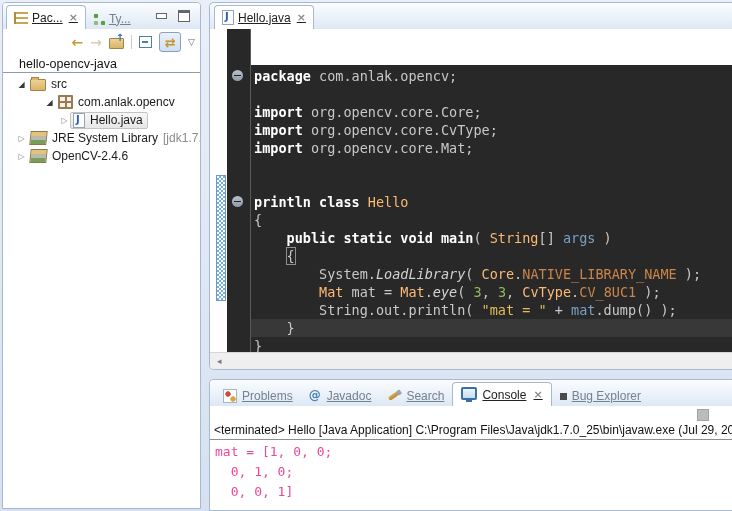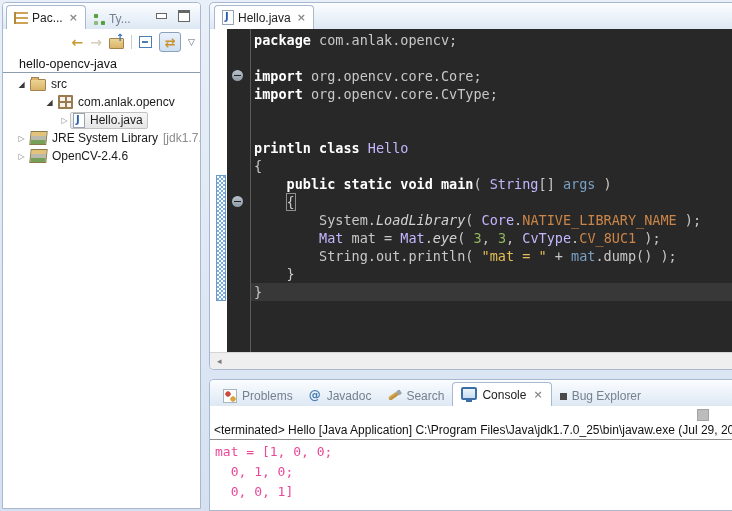--- a/index.html
+++ b/index.html
@@ -8,21 +8,21 @@
     background:linear-gradient(#e9eff8,#d5e1f1);
     font-family:"Liberation Sans",sans-serif;
     -webkit-font-smoothing:antialiased;
   }
   .panel{position:absolute;background:#fff;border:1px solid #a8b8cf;box-sizing:border-box;}
 
   
   .tabstrip{position:relative;display:flex;align-items:flex-end;
     background:linear-gradient(#fbfdff,#dde8f4);box-sizing:border-box;}
   .tab{display:flex;align-items:center;gap:4px;height:21px;padding:0 7px;
-    font-size:12px;color:#75818f;white-space:nowrap;cursor:default;}
+    font-size:12px;color:#75818f;white-space:nowrap;cursor:default;text-decoration:underline;}
   .tab.active{background:#fff;border:1px solid #a8b8cf;border-bottom:none;
     border-radius:4px 4px 0 0;color:#222;height:23px;}
   .close{font:bold 11px "DejaVu Sans",sans-serif;color:#8a8a8a;margin-left:2px;}
 
   
   .ic{display:inline-block;position:relative;flex:none;font-family:"DejaVu Sans",sans-serif;}
   .ic-package-explorer{width:12px;height:12px;border-left:2px solid #b08a3e;
     background:repeating-linear-gradient(to bottom,#cda457 0 2px,transparent 2px 5px);}
   .ic-type-hierarchy{width:12px;height:12px;background:
     radial-gradient(circle at 3px 3px,#58a03e 2px,transparent 2.6px),
@@ -104,25 +104,25 @@
   #ed-hatch{position:absolute;left:6px;top:146px;width:10px;height:126px;
     background-color:#bcd6ec;
     background-image:conic-gradient(#79aede 0 25%,#fff 0 50%,#79aede 0 75%,#fff 0);
     background-size:4px 4px;border:1px solid #6b9cc9;box-sizing:border-box;}
   #ed-gutter{width:23px;background:#282828;border-right:1px solid #5a5a5a;position:relative;}
   .fold{position:absolute;left:5px;width:11px;height:11px;border-radius:50%;
     background:linear-gradient(#b8c2cc,#8e9aa6);}
   .fold::after{content:"";position:absolute;left:2px;right:2px;top:5px;height:1px;background:#222;}
   #fold-import{top:41px;} #fold-main{top:167px;}
   #code{flex:1;background:#282828;position:relative;overflow:hidden;
-    font:13.5px/18px "DejaVu Sans Mono",monospace;color:#c8c8c8;padding:2px 9px 0 3px;}
+    font:13.5px/18px "DejaVu Sans Mono",monospace;color:#c8c8c8;padding:2px 9px 0 3px;margin-top:36px;}
   #current-line{position:absolute;left:0;right:0;top:254px;height:18px;background:#383838;}
   .code-line{height:18px;white-space:pre;position:relative;}
   .tk-kw{color:#ffffff;font-weight:bold;}
-  .tk-type{color:#c4b5fd;}
+  .tk-type{color:#fdba74;}
   .tk-const{color:#cb8548;}
   .tk-num{color:#8fb55e;}
   .tk-str{color:#e3bd56;}
   .tk-var{color:#79a1c4;}
   .tk-sm{color:#d2d2d2;font-style:italic;}
   .tk-plain{color:#c8c8c8;}
   .tk-boxed{color:#c8c8c8;outline:1px solid #8f8f8f;}
   #ed-hscroll{position:absolute;left:0;right:0;bottom:0;height:16px;background:#efefef;
     border-top:1px solid #d5d5d5;display:flex;align-items:center;padding-left:7px;}
   .hs-arrow{color:#7a7a7a;font-size:9px;font-family:"DejaVu Sans",sans-serif;}
@@ -224,20 +224,21 @@
     <div id="ed-gutter">
       <div class="fold" id="fold-import"></div>
       <div class="fold" id="fold-main"></div>
     </div>
     <div id="code">
       <div id="current-line"></div>
     <div class="code-line"><span class="tk-kw">package</span><span class="tk-plain"> com.anlak.opencv;</span></div>
         <div class="code-line"></div>
         <div class="code-line"><span class="tk-kw">import</span><span class="tk-plain"> org.opencv.core.Core;</span></div>
         <div class="code-line"><span class="tk-kw">import</span><span class="tk-plain"> org.opencv.core.CvType;</span></div>
+        <div class="code-line"><span class="tk-kw">import</span><span class="tk-plain"> org.opencv.core.Mat;</span></div>
         <div class="code-line"></div>
         <div class="code-line"></div>
         <div class="code-line"><span class="tk-kw">println class </span><span class="tk-type">Hello</span></div>
         <div class="code-line"><span class="tk-plain">{</span></div>
         <div class="code-line"><span class="tk-plain">    </span><span class="tk-kw">public static void main</span><span class="tk-plain">( </span><span class="tk-type">String</span><span class="tk-plain">[] </span><span class="tk-var">args</span><span class="tk-plain"> )</span></div>
         <div class="code-line"><span class="tk-plain">    </span><span class="tk-boxed">{</span></div>
         <div class="code-line"><span class="tk-plain">        System.</span><span class="tk-sm">LoadLibrary</span><span class="tk-plain">( </span><span class="tk-type">Core</span><span class="tk-plain">.</span><span class="tk-const">NATIVE_LIBRARY_NAME</span><span class="tk-plain"> );</span></div>
         <div class="code-line"><span class="tk-plain">        </span><span class="tk-type">Mat</span><span class="tk-plain"> mat = </span><span class="tk-type">Mat</span><span class="tk-plain">.</span><span class="tk-sm">eye</span><span class="tk-plain">( </span><span class="tk-num">3</span><span class="tk-plain">, </span><span class="tk-num">3</span><span class="tk-plain">, </span><span class="tk-type">CvType</span><span class="tk-plain">.</span><span class="tk-const">CV_8UC1</span><span class="tk-plain"> );</span></div>
         <div class="code-line"><span class="tk-plain">        String.out.println( </span><span class="tk-str">"mat = "</span><span class="tk-plain"> + </span><span class="tk-var">mat</span><span class="tk-plain">.dump() );</span></div>
         <div class="code-line"><span class="tk-plain">    }</span></div>

